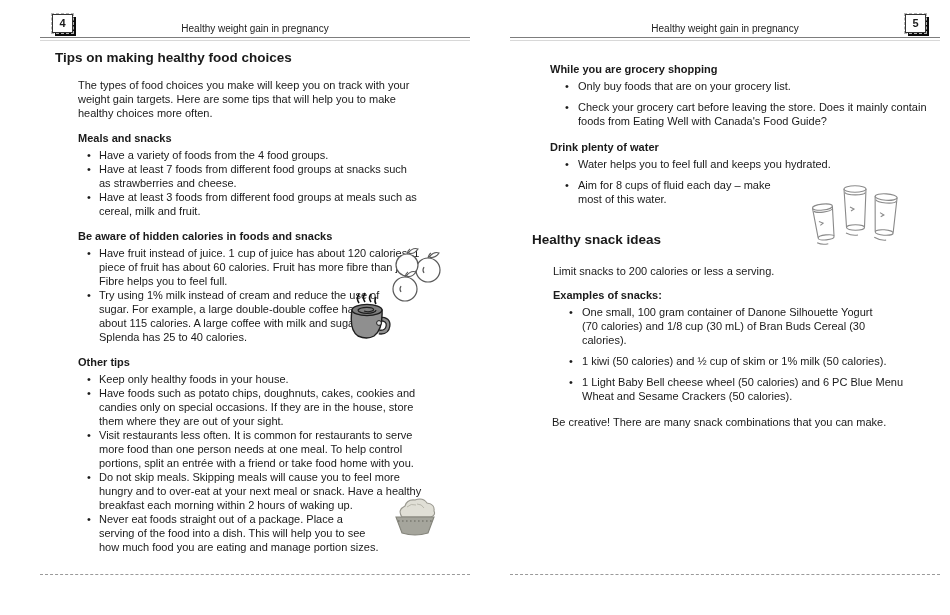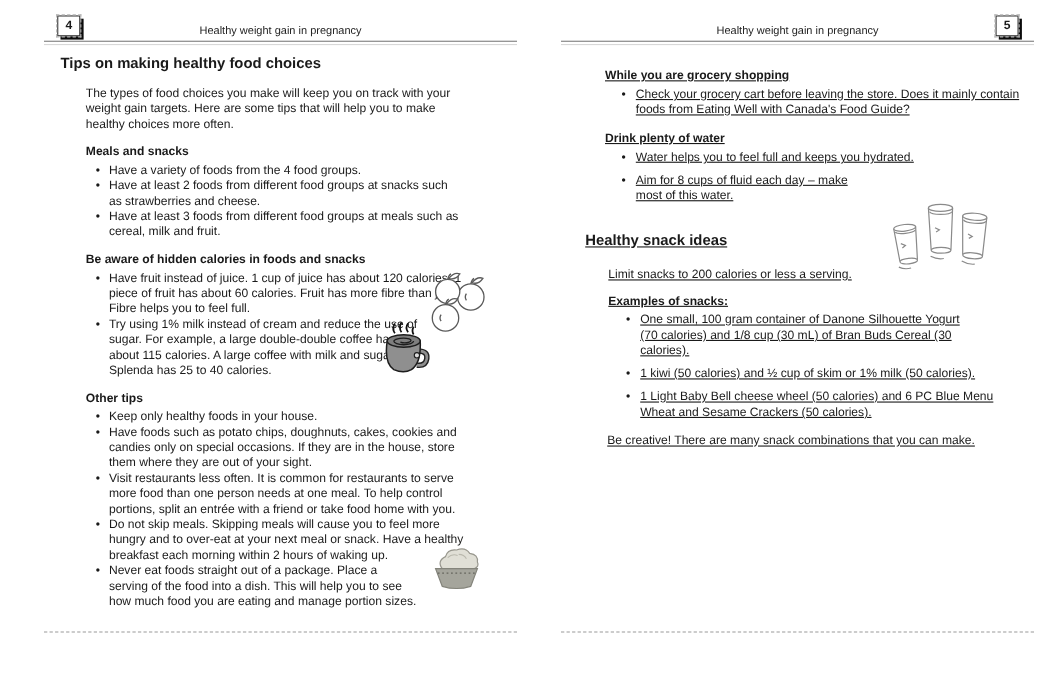--- a/index.html
+++ b/index.html
@@ -20,21 +20,21 @@
                  border-top:1px solid #7d7d7d; border-bottom:1px solid #d8d8d8; }
   .pagebox { position:absolute; top:14px; width:19px; height:17px; background:#fff;
              border:1px solid #333; outline:1px dashed #b5b5b5;
              box-shadow:3px 3px 0 #0b0b0b; text-align:center;
              font-size:11px; font-weight:bold; line-height:17px; z-index:2; }
   .page-left  .pagebox { left:12px; }
   .page-right .pagebox { right:14px; }
 
   
   .content { position:relative; padding-top:50px; font-size:11px; line-height:14px; }
-  .content-r { padding-top:62px;text-decoration:underline; }
+  .content-r { padding-top:62px; }
   .doc-title { margin:0 0 0 15px; font-size:13.5px; line-height:16px; font-weight:bold; }
   .intro { margin:12px 0 0 38px; max-width:348px; }
   .subhead { margin:11px 0 0 38px; font-weight:bold; }
   .subhead-r { margin:12px 0 0 40px; font-weight:bold; }
 
   ul.blist { list-style:none; margin:3px 0 0 45px; padding:0; }
   ul.blist li { position:relative; padding-left:14px; }
   ul.blist li::before { content:"\2022"; position:absolute; left:2px; }
   ul.blist-r { margin-left:53px; }
   ul.blist-r li { padding-left:15px; }
@@ -73,21 +73,21 @@
       <div class="header-rule"></div>
     </div>
 
     <div class="content">
       <h1 class="doc-title">Tips on making healthy food choices</h1>
       <p class="intro">The types of food choices you make will keep you on track with your weight gain targets. Here are some tips that will help you to make healthy choices more often.</p>
 
       <p class="subhead">Meals and snacks</p>
       <ul class="blist">
         <li>Have a variety of foods from the 4 food groups.</li>
-        <li class="w320">Have at least 2 foods from different food groups at snacks such as strawberries and cheese.</li>
+        <li class="w320">Have at least 7 foods from different food groups at snacks such as strawberries and cheese.</li>
         <li class="w320">Have at least 3 foods from different food groups at meals such as cereal, milk and fruit.</li>
       </ul>
 
       <p class="subhead">Be aware of hidden calories in foods and snacks</p>
       <ul class="blist">
         <li class="w336">Have fruit instead of juice. 1 cup of juice has about 120 calories. 1 piece of fruit has about 60 calories. Fruit has more fibre than juice. Fibre helps you to feel full.</li>
         <li class="w290">Try using 1% milk instead of cream and reduce the use of sugar. For example, a large double-double coffee has about 115 calories. A large coffee with milk and sugar or Splenda has 25 to 40 calories.</li>
       </ul>
 
       <p class="subhead">Other tips</p>
@@ -152,20 +152,21 @@
       <div class="header-title">Healthy weight gain in pregnancy</div>
       <div class="pagebox">
         <span>5</span>
       </div>
       <div class="header-rule"></div>
     </div>
 
     <div class="content content-r">
       <p class="subhead-r" style="margin-top:0">While you are grocery shopping</p>
       <ul class="blist blist-r spaced">
+        <li>Only buy foods that are on your grocery list.</li>
         <li class="w352">Check your grocery cart before leaving the store. Does it mainly contain foods from Eating Well with Canada's Food Guide?</li>
       </ul>
 
       <p class="subhead-r">Drink plenty of water</p>
       <ul class="blist blist-r spaced">
         <li>Water helps you to feel full and keeps you hydrated.</li>
         <li class="w215">Aim for 8 cups of fluid each day – make most of this water.</li>
       </ul>
 
       <h2 class="snack-title">Healthy snack ideas</h2>

